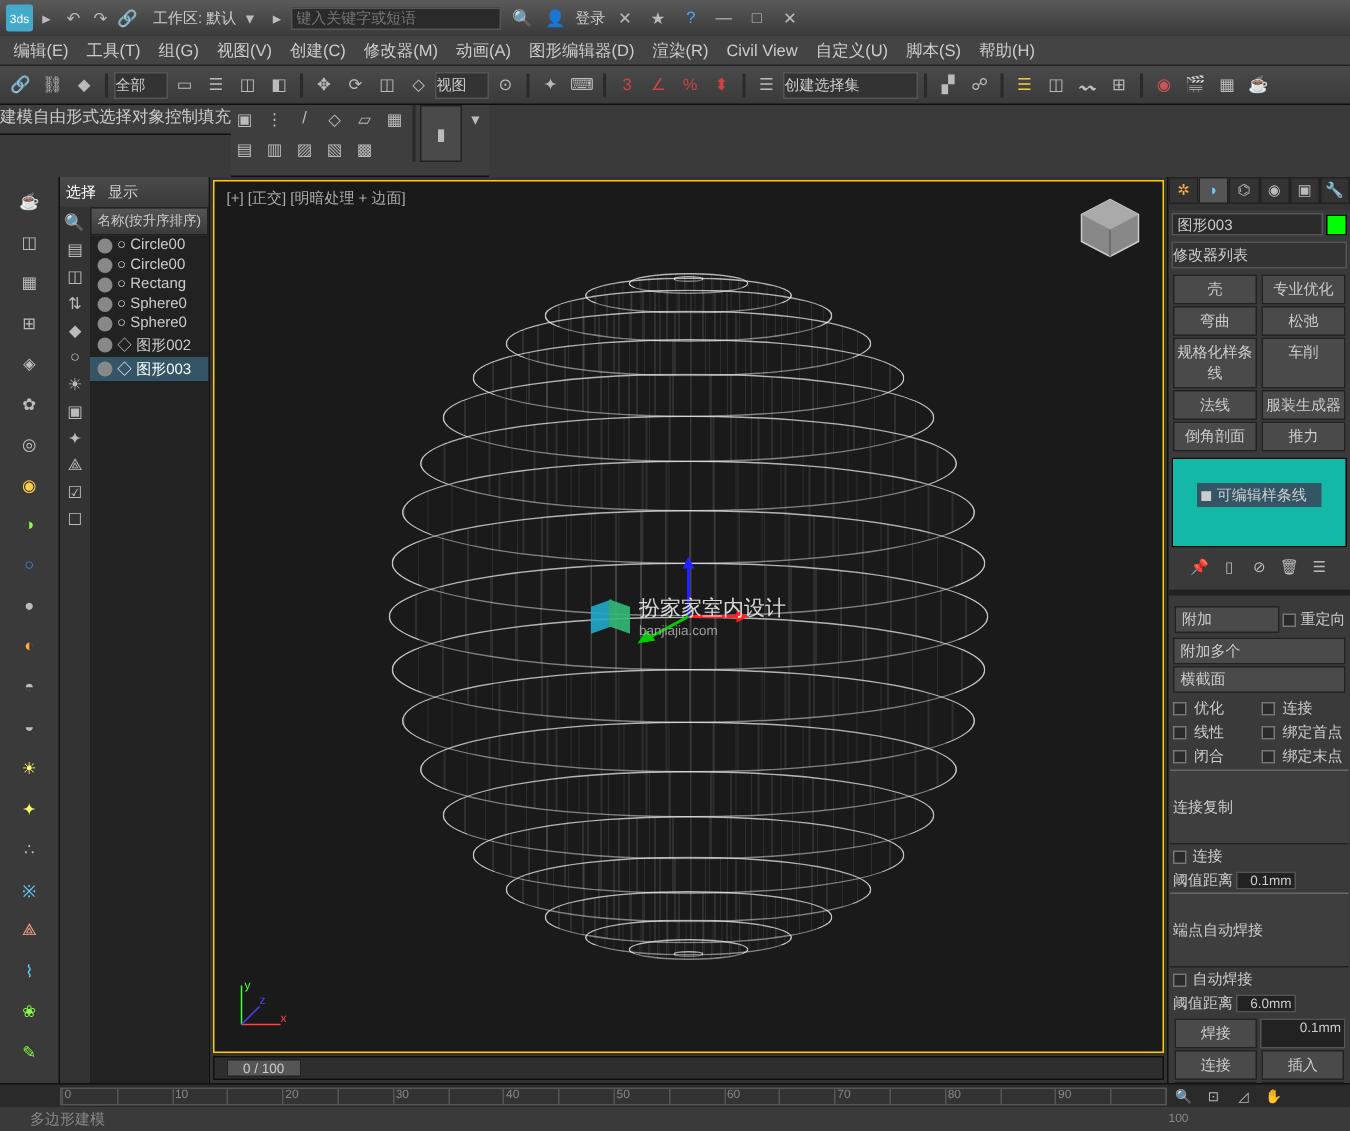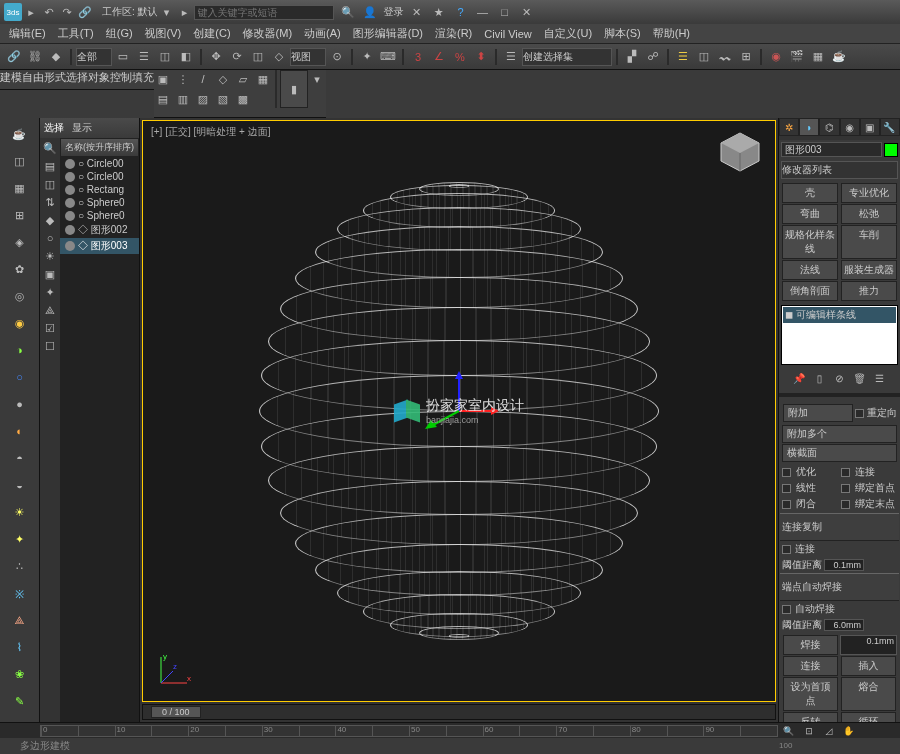--- a/index.html
+++ b/index.html
@@ -52,25 +52,25 @@
 
 .cmdpanel { width:122px; background:#3a3a3a; border-left:1px solid #111; display:flex; flex-direction:column; font-size:10px; overflow:hidden; }
 .cmdtabs { display:flex; height:22px; background:#333; }
 .cmdtabs .ico { flex:1; border:1px solid #222; }
 .objname { display:flex; align-items:center; padding:2px; gap:2px; }
 .objname input { flex:1; width:60px; }
 .colorbox { width:14px; height:14px; background:#0f0; border:1px solid #000; }
 .rollout-hdr { background:linear-gradient(#555,#3a3a3a); padding:2px 4px; text-align:center; border:1px solid #222; cursor:pointer; font-size:10px; }
 .btngrid { display:grid; grid-template-columns:1fr 1fr; gap:1px; padding:2px; }
 .btngrid .btn { padding:2px 2px; text-align:center; font-size:10px; }
-.stack { background:#ffffff; border:1px solid #000; margin:2px; height:60px; padding:1px; }
+.stack { background:#14b8a6; border:1px solid #000; margin:2px; height:60px; padding:16px; }
 .stack .item { padding:1px 2px; font-size:10px; }
 .stack .item.sel { background:#356; }
 .panelbody { flex:1; overflow:hidden; padding:1px; }
-.section-hdr { border-top:1px solid #666; border-bottom:1px solid #222; padding:6px 2px; background:#3e3e3e; font-size:10px; }
+.section-hdr { border-top:1px solid #666; border-bottom:1px solid #222; padding:17px 2px; background:#3e3e3e; font-size:10px; }
 .spinner-row { display:flex; align-items:center; padding:1px 2px; gap:2px; font-size:10px; }
 .spinner { background:#222; border:1px solid #555; padding:0 2px; font-size:9px; width:40px; text-align:right; display:inline-block; }
 .chk { width:9px; height:9px; border:1px solid #777; background:#2a2a2a; display:inline-block; margin-right:2px; }
 
 
 .timeline { height:16px; background:#2a2a2a; border-top:1px solid #111; display:flex; align-items:center; font-size:9px; }
 
 
 .wm { position:absolute; top:50%; left:50%; transform:translate(-50%,-50%); display:flex; align-items:center; gap:6px; opacity:.9; pointer-events:none; }
 .wm .logo { display:flex; }

